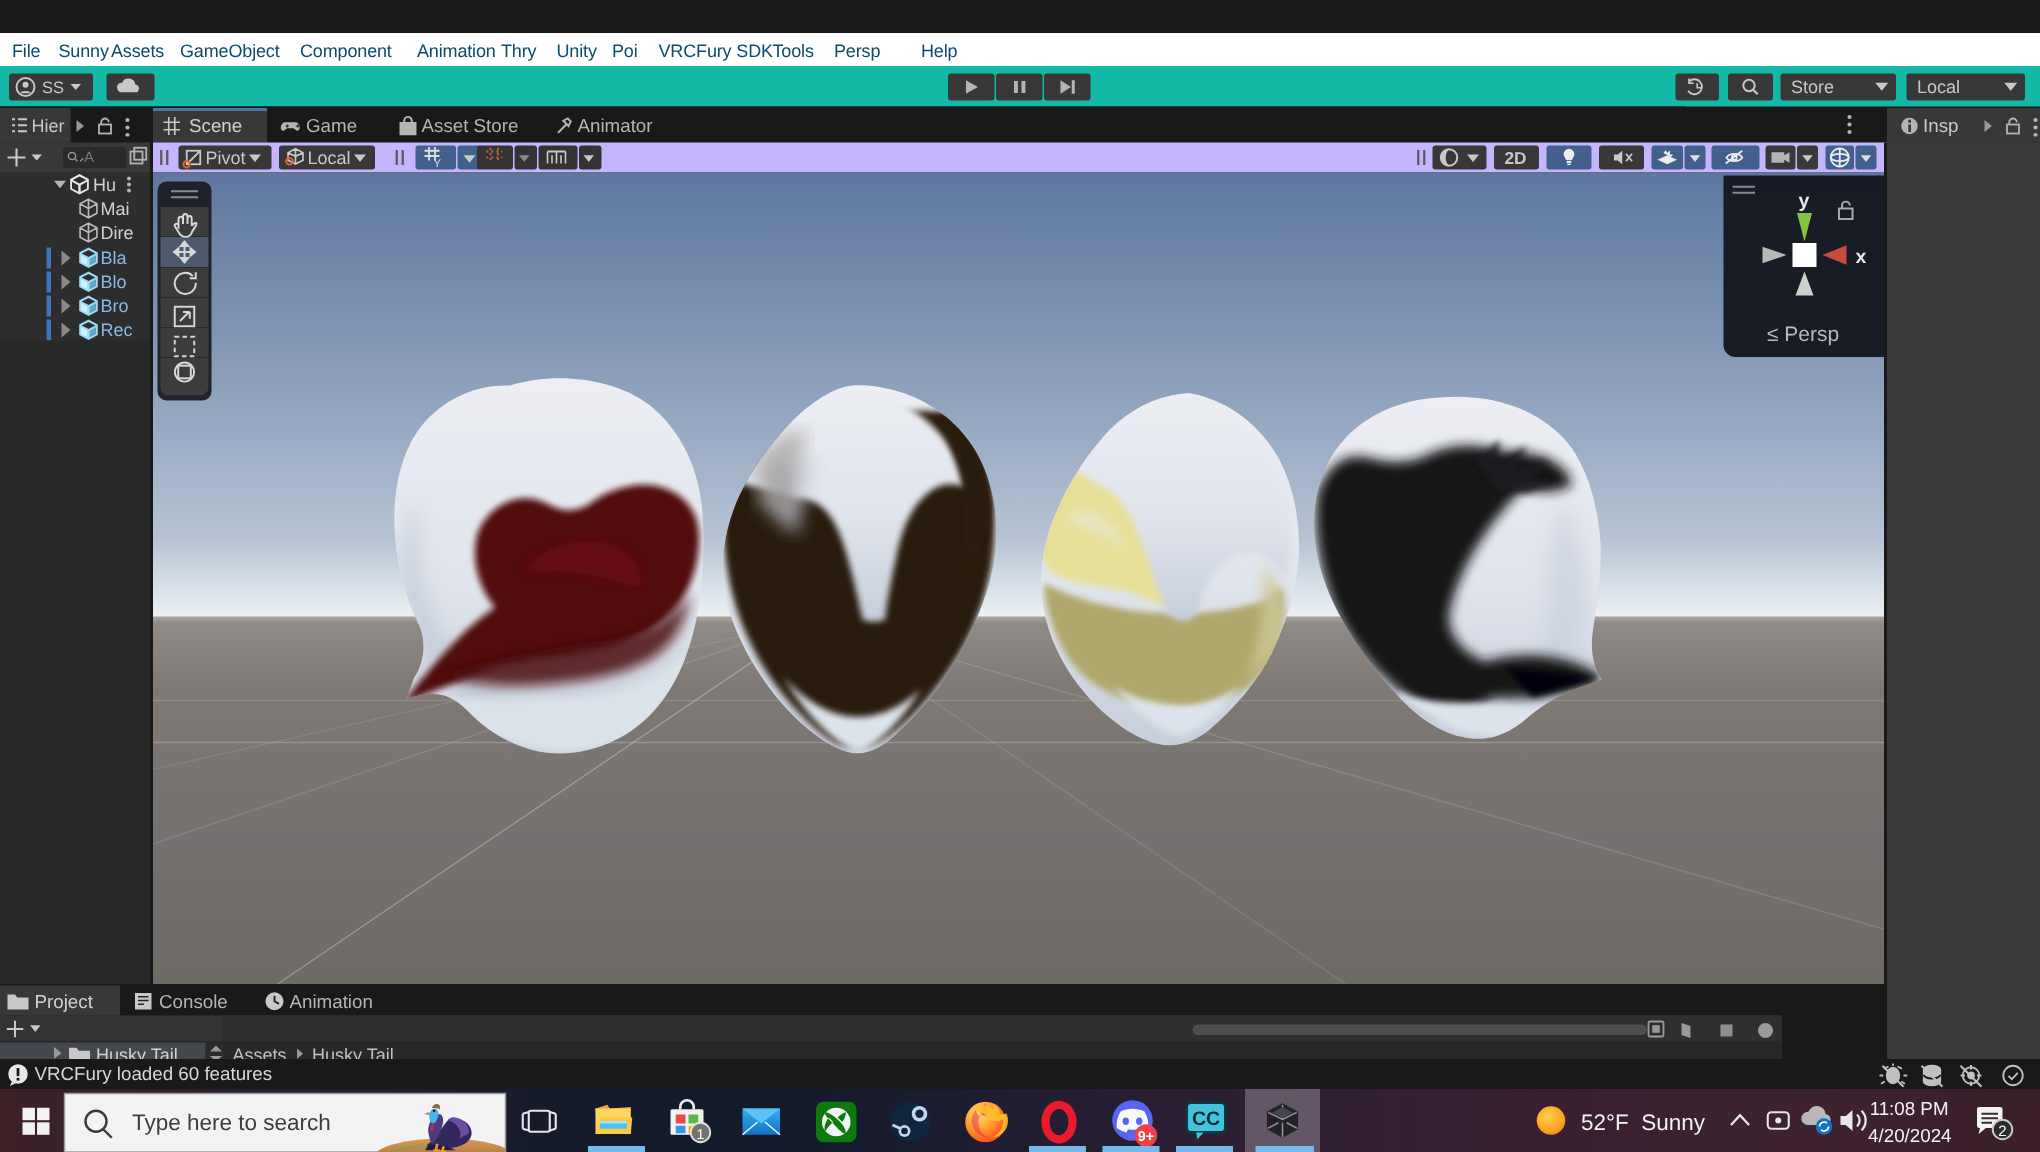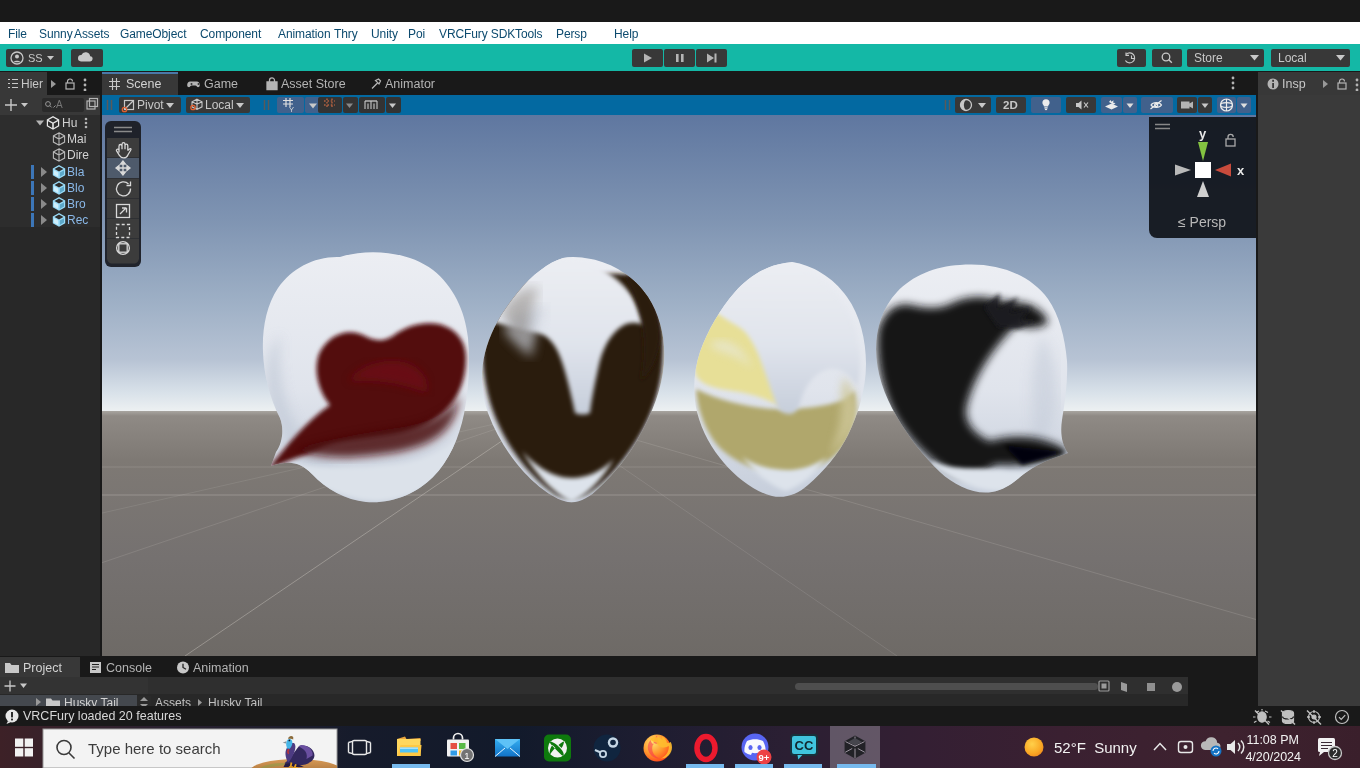--- a/index.html
+++ b/index.html
@@ -12,21 +12,21 @@
 #menubar span{position:absolute;top:5px;font-size:12px;color:#0c4a6e;letter-spacing:-0.1px}
 
 #topbar{left:0;top:44px;width:1360px;height:27px;background:#14b8a6}
 .tbtn{position:absolute;top:5px;height:18px;background:#383838;border-radius:2px}
 
 #tabstrip{left:0;top:71px;width:1124px;height:24px;background:#191919}
 .tab{position:absolute;top:1px;height:23px;background:#383838;color:#c8c8c8;font-size:12px}
 
 #hier{left:0;top:95px;width:100px;height:561px;background:#282828}
 #hierbar{left:0;top:95px;width:100px;height:20px;background:#383838}
-#scenetb{left:102px;top:95px;width:1156px;height:20px;background:#0369a1}
+#scenetb{left:102px;top:95px;width:1156px;height:20px;background:#c4b5fd}
 #scene{left:102px;top:115px;width:1156px;height:541px;overflow:hidden}
 #insp{left:1258px;top:95px;width:102px;height:611px;background:#3a3a3a}
 #proj{left:0;top:656px;width:1188px;height:50px;background:#282828;overflow:hidden}
 #status{left:0;top:706px;width:1360px;height:20px;background:#191919}
 #taskbar{left:0;top:726px;width:1360px;height:42px;background:linear-gradient(90deg,#3d2127 0%,#2a2130 12%,#161b2b 26%,#121a2b 38%,#1e1d31 48%,#2b1f33 58%,#341f33 68%,#3a2031 78%,#3e222f 90%,#3a1f2b 100%)}
 .vsep{position:absolute;background:#191919}
 .ttxt{color:#c8c8c8;font-size:12px;position:absolute}
 </style></head>
 <body>
 <div id="app">
@@ -551,21 +551,21 @@
  </svg>
 </div>
 
 <div id="status" class="abs">
  <svg class="abs" style="left:4px;top:2px" width="16" height="16">
         <circle cx="8" cy="8" r="6.5" fill="#e8e8e8"></circle>
         <path d="M4 13l-1.5 3 4-1.8z" fill="#e8e8e8"></path>
         <rect x="7.1" y="4" width="1.8" height="5.4" fill="#191919"></rect>
         <rect x="7.1" y="10.6" width="1.8" height="1.8" fill="#191919"></rect>
       </svg>
- <span class="ttxt" style="left:23px;top:3px;color:#d8d8d8;font-size:12.5px">VRCFury loaded 20 features</span>
+ <span class="ttxt" style="left:23px;top:3px;color:#d8d8d8;font-size:12.5px">VRCFury loaded 60 features</span>
  <svg class="abs" style="left:1252px;top:2px" width="108" height="17" viewBox="0 0 108 17">
   <g stroke="#c0c0c0" stroke-width="1.2" fill="none">
    <g>
             <ellipse cx="10" cy="9" rx="4.2" ry="5.2" fill="#c0c0c0"></ellipse>
             <path d="M4 4.5l3-1.5M16 4.5l-3-1.5M3.5 9h-2.5M17 9h2.5M4.5 13l-2.5 1.5M15.5 13l2.5 1.5M10 2.5v-1.5"></path>
             <path d="M3 2.5l14 14" stroke-width="1.4"></path>
           </g>
    <g transform="translate(26,0)">
             <ellipse cx="10" cy="5" rx="5.5" ry="2.5" fill="#c0c0c0"></ellipse>
             <path d="M4.5 5v8c0 1.4 2.5 2.5 5.5 2.5s5.5-1.1 5.5-2.5V5" fill="#c0c0c0"></path>

